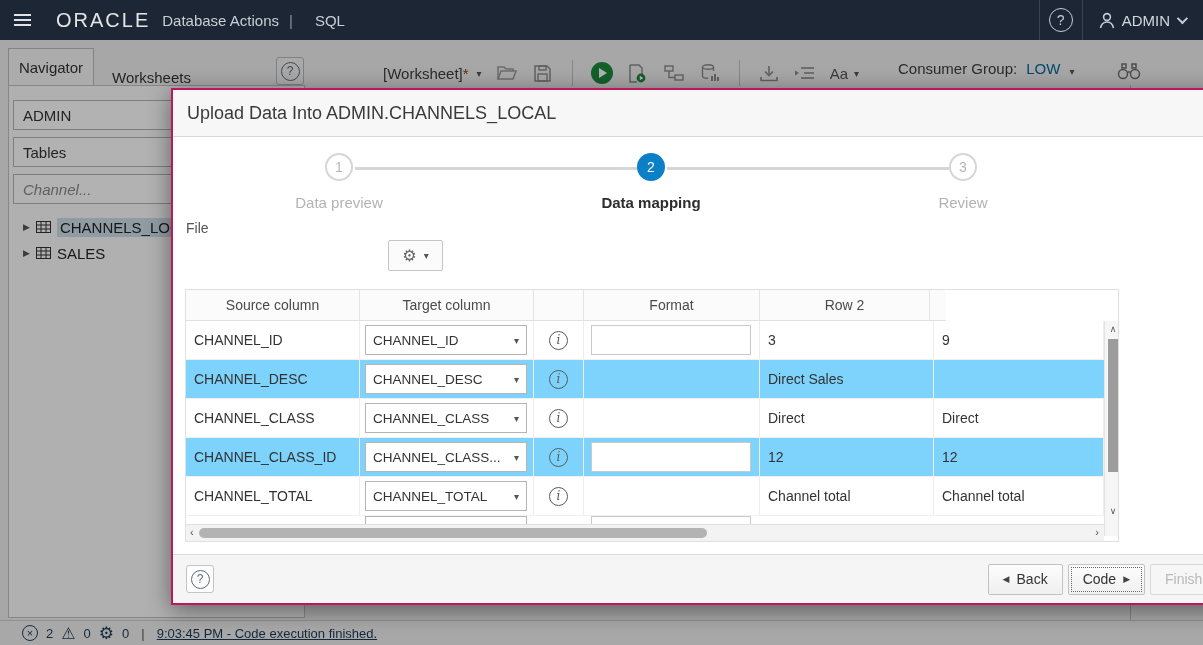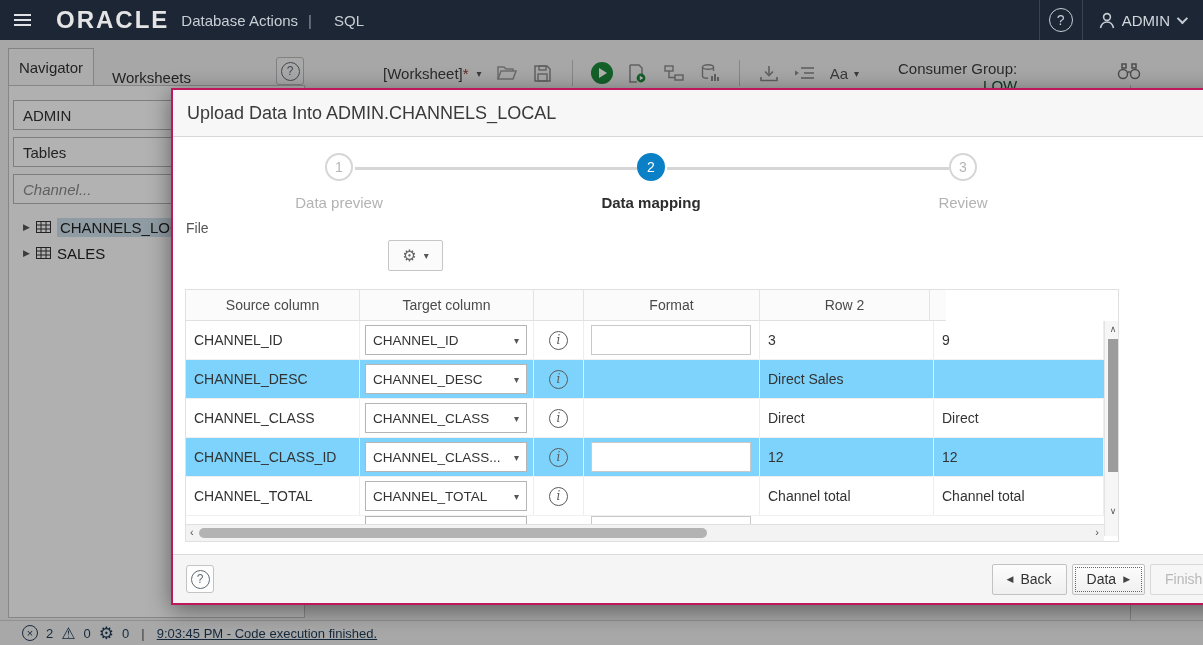--- a/index.html
+++ b/index.html
@@ -3,21 +3,21 @@
 <meta charset="utf-8">
 <style>
   * { margin:0; padding:0; box-sizing:border-box; }
   html,body { width:1203px; height:645px; overflow:hidden; }
   body { font-family:"Liberation Sans","DejaVu Sans",sans-serif; background:#f0f0f0; position:relative; }
 
   
   .topbar { position:absolute; left:0; top:0; width:1203px; height:40px; background:#1c2634; display:flex; align-items:center; z-index:200; }
   .hamburger { width:44px; height:40px; display:flex; flex-direction:column; justify-content:center; align-items:center; gap:3px; cursor:pointer; }
   .hamburger span { display:block; width:17px; height:2px; background:#dfe3e8; }
-  .brand { color:#e4e4e4; font-weight:bold; font-size:24px; letter-spacing:2px; margin-left:12px; }
+  .brand { color:#e4e4e4; font-weight:normal; font-size:20px; letter-spacing:2px; margin-left:12px; }
   .brand-sub { color:#c9ced6; font-size:15px; margin-left:12px; }
   .brand-sep { color:#8a919c; margin:0 10px; font-size:15px; }
   .topbar-right { margin-left:auto; display:flex; align-items:center; height:40px; }
   .tb-help { width:44px; height:40px; border-left:1px solid #39434f; border-right:1px solid #39434f; display:flex; align-items:center; justify-content:center; cursor:pointer; }
   .qcircle { width:24px; height:24px; border:1.5px solid #c7cdd5; border-radius:50%; color:#c7cdd5; font-size:14px; display:flex; align-items:center; justify-content:center; }
   .tb-user { display:flex; align-items:center; gap:7px; padding:0 18px 0 16px; color:#d3d7dd; font-size:15px; cursor:pointer; }
   .chev { width:8px; height:8px; border-right:2px solid #c7cdd5; border-bottom:2px solid #c7cdd5; transform:rotate(45deg) translateY(-2px); }
 
   
   .dim { position:absolute; left:0; top:40px; width:1203px; height:605px; background:rgba(0,0,0,0.30); z-index:50; }
@@ -39,22 +39,22 @@
   
   .wtoolbar { position:absolute; left:383px; top:55px; height:36px; display:flex; align-items:center; gap:14px; }
   .ws-label { font-size:15px; color:#3d3d3d; display:flex; align-items:center; gap:8px; }
   .ws-dirty { color:#8d3434; }
   .caret { font-size:10px; color:#555; }
   .tdiv { width:1px; height:26px; background:#c2c2c2; margin:0 4px; }
   .ticon { width:22px; height:22px; display:flex; align-items:center; justify-content:center; }
   .runbtn { width:22px; height:22px; background:#1c8a3c; border-radius:50%; display:flex; align-items:center; justify-content:center; }
   .runbtn .tri-w { width:0; height:0; border-left:8px solid #fff; border-top:5px solid transparent; border-bottom:5px solid transparent; margin-left:2px; }
   .aa { font-size:15px; color:#555; display:flex; align-items:center; gap:6px; }
-  .cgroup { position:absolute; left:898px; top:60px; display:flex; align-items:flex-end; font-size:15px; color:#3d3d3d;flex-direction:column; }
-  .cg-val { color:#14532d;margin-left:23px; }
+  .cgroup { position:absolute; left:898px; top:60px; display:flex; align-items:flex-end; gap:9px; font-size:15px; color:#3d3d3d; }
+  .cg-val { color:#0369a1; }
   .binoc { position:absolute; left:1117px; top:62px; }
   .rfrag-border { position:absolute; left:1130px; top:85px; width:1px; height:535px; background:#bdbdbd; }
   .rfrag-sel { position:absolute; left:1133px; top:133px; width:55px; height:16px; background:#b9cfdf; }
   .rfrag-thumb { position:absolute; left:1130px; top:236px; width:58px; height:7px; background:#7e7e7e; border-radius:3px; }
   .rfrag-help { position:absolute; left:1157px; top:253px; width:30px; height:30px; background:#f4f4f4; border:1px solid #b9b9b9; border-radius:3px; display:flex; align-items:center; justify-content:center; }
   .rfrag-line { position:absolute; left:1130px; top:298px; width:73px; height:1px; background:#c5c5c5; }
 
   
   .statusbar { position:absolute; left:0; top:620px; width:1203px; height:25px; background:#f1f1f1; border-top:1px solid #cfcfcf; display:flex; align-items:center; padding-left:22px; gap:8px; font-size:13px; color:#1d3a57; z-index:10; }
   .st-ic { display:flex; align-items:center; }
@@ -452,21 +452,21 @@
   <div class="m-footer">
     <div class="f-help">
         <div class="qsmall">?</div>
       </div>
     <div class="f-btns">
       <button class="mbtn">
           <span class="bt">◀</span>
           <span>Back</span>
         </button>
       <button class="mbtn focused">
-          <span>Data</span>
+          <span>Code</span>
           <span class="bt">▶</span>
         </button>
       <button class="mbtn disabled">
           <span>Finish</span>
         </button>
       <button class="mbtn cancel">
           <span>Cancel</span>
         </button>
     </div>
   </div>

